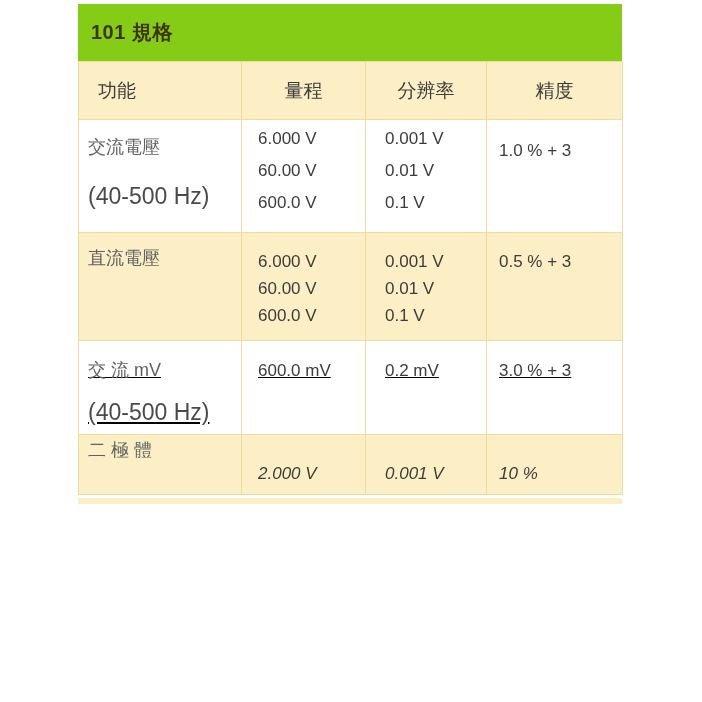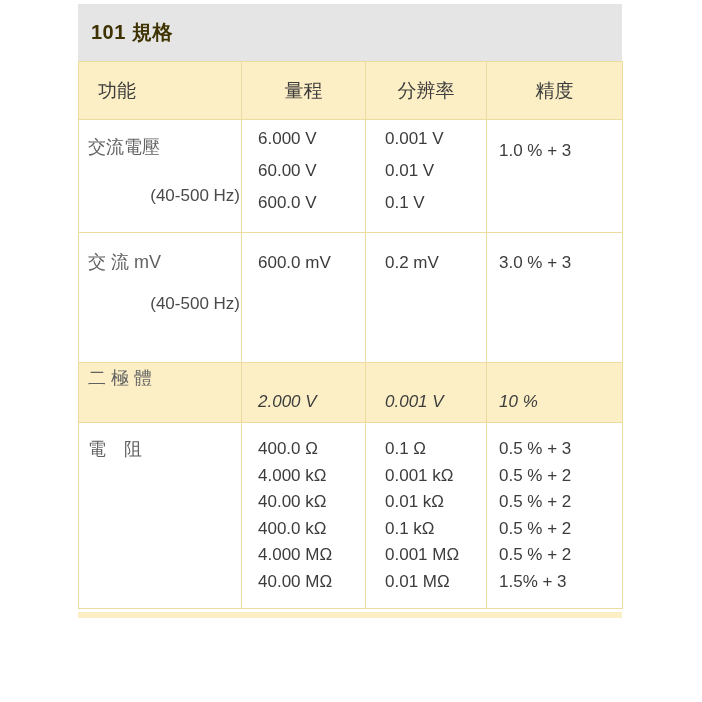--- a/index.html
+++ b/index.html
@@ -3,21 +3,21 @@
 <meta charset="utf-8">
 <style>
   html,body { margin:0; padding:0; background:#ffffff; }
   .canvas {
     position:relative; width:702px; height:702px; background:#ffffff;
     font-family:"Liberation Sans", sans-serif; overflow:hidden;
   }
   .spec { position:absolute; left:78px; top:4px; width:544px; }
 
   .title-band {
-    height:57px; background:#e5e5e5; display:flex; align-items:center;
+    height:57px; background:#84cc16; display:flex; align-items:center;
     padding:0 13px; box-sizing:border-box;
     font-size:20px; font-weight:bold; color:#3E3200; letter-spacing:0.5px;
   }
 
   table.spec-table {
     width:544px; border-collapse:collapse; table-layout:fixed;
   }
   .spec-table th, .spec-table td {
     border:1px solid #EDDCA0; box-sizing:border-box;
     vertical-align:top; overflow:hidden;
@@ -39,21 +39,21 @@
   td.c-range { padding-left:16px;margin-top:44px; }
   td.c-res   { padding-left:19px; }
   td.c-acc   { padding-left:12px; }
 
   tr.row-white { background:#ffffff; }
   tr.row-cream { background:#FCEFC6; }
 
   
   tr.r0 { height:113px;padding-left:16px; }
   tr.r1 { height:108px; }
-  tr.r2 { height:130px; }
+  tr.r2 { height:94px;text-decoration:underline; }
   tr.r3 { height:60px;  }
   tr.r4 { height:186px; }
 
   tr.r0 td.c-range, tr.r0 td.c-res { padding-top:3px; line-height:32px; }
   tr.r0 td.c-acc  { padding-top:17px; }
   tr.r0 td.c-func { padding-top:13px; }
   tr.r0 .func-line2 { margin-top:21px; }
 
   tr.r1 td.c-range, tr.r1 td.c-res, tr.r1 td.c-acc { padding-top:15px; }
   tr.r1 td.c-func { padding-top:11px; }
@@ -61,21 +61,21 @@
   tr.r2 td.c-range, tr.r2 td.c-res, tr.r2 td.c-acc { padding-top:16px; }
   tr.r2 td.c-func { padding-top:15px; }
   tr.r2 .func-line2 { margin-top:14px; }
 
   tr.r3 td.c-range, tr.r3 td.c-res, tr.r3 td.c-acc { padding-top:25px;font-style:italic; }
   tr.r3 td.c-func { padding-top:1px; }
 
   tr.r4 td.c-range, tr.r4 td.c-res, tr.r4 td.c-acc { padding-top:13px; line-height:26.5px; }
   tr.r4 td.c-func { padding-top:12px; }
 
-  .func-line2 { font-size:17px; color:#4A4A4A;text-align:right; }
+  .func-line2 { font-size:23px; color:#4A4A4A; }
 
   .bottom-sliver { height:6px; background:#FCEFC6; margin-top:3px; }
 </style>
 </head>
 <body>
 
 <div class="canvas">
   <div class="spec">
 
     <div class="title-band">
@@ -104,58 +104,47 @@
             <div class="func-line2">(40-500 Hz)</div>
           </td>
           <td class="c-range">6.000 V
 60.00 V
 600.0 V</td>
           <td class="c-res">0.001 V
 0.01 V
 0.1 V</td>
           <td class="c-acc">1.0 % + 3</td>
         </tr>
+        <tr class="r1 row-cream">
+          <td class="c-func">
+            <div class="func-line1">直流電壓</div>
+          </td>
+          <td class="c-range">6.000 V
+60.00 V
+600.0 V</td>
+          <td class="c-res">0.001 V
+0.01 V
+0.1 V</td>
+          <td class="c-acc">0.5 % + 3</td>
+        </tr>
         <tr class="r2 row-white">
           <td class="c-func">
             <div class="func-line1">交 流 mV</div>
             <div class="func-line2">(40-500 Hz)</div>
           </td>
           <td class="c-range">600.0 mV</td>
           <td class="c-res">0.2 mV</td>
           <td class="c-acc">3.0 % + 3</td>
         </tr>
         <tr class="r3 row-cream">
           <td class="c-func">
             <div class="func-line1">二 極 體</div>
           </td>
           <td class="c-range">2.000 V</td>
           <td class="c-res">0.001 V</td>
           <td class="c-acc">10 %</td>
         </tr>
-        <tr class="r4 row-white">
-          <td class="c-func">
-            <div class="func-line1">電　阻</div>
-          </td>
-          <td class="c-range">400.0 Ω
-4.000 kΩ
-40.00 kΩ
-400.0 kΩ
-4.000 MΩ
-40.00 MΩ</td>
-          <td class="c-res">0.1 Ω
-0.001 kΩ
-0.01 kΩ
-0.1 kΩ
-0.001 MΩ
-0.01 MΩ</td>
-          <td class="c-acc">0.5 % + 3
-0.5 % + 2
-0.5 % + 2
-0.5 % + 2
-0.5 % + 2
-1.5% + 3</td>
-        </tr>
       </tbody>
     </table>
 
     <div class="bottom-sliver"></div>
   </div>
 </div>
 
 </body></html>

